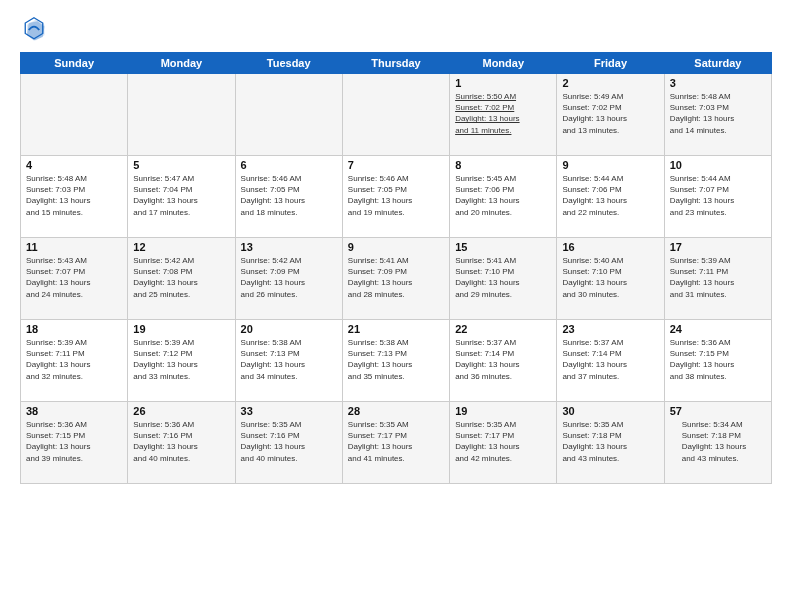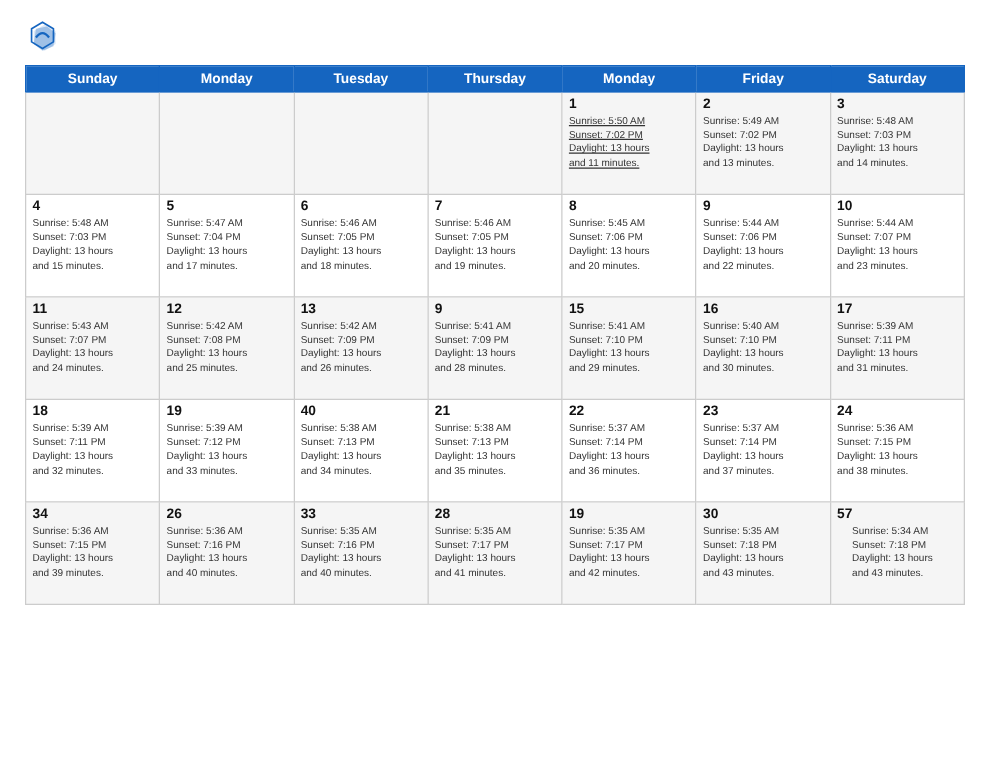--- a/index.html
+++ b/index.html
@@ -275,21 +275,21 @@
 and 32 minutes.</div>
           </td>
           <td>
             <span class="day-num">19</span>
             <div class="day-detail" style="white-space: pre-line;">Sunrise: 5:39 AM
 Sunset: 7:12 PM
 Daylight: 13 hours
 and 33 minutes.</div>
           </td>
           <td>
-            <span class="day-num">40</span>
+            <span class="day-num">20</span>
             <div class="day-detail" style="white-space: pre-line;">Sunrise: 5:38 AM
 Sunset: 7:13 PM
 Daylight: 13 hours
 and 34 minutes.</div>
           </td>
           <td>
             <span class="day-num">21</span>
             <div class="day-detail" style="white-space: pre-line;">Sunrise: 5:38 AM
 Sunset: 7:13 PM
 Daylight: 13 hours
@@ -312,21 +312,21 @@
           <td>
             <span class="day-num">24</span>
             <div class="day-detail" style="white-space: pre-line;">Sunrise: 5:36 AM
 Sunset: 7:15 PM
 Daylight: 13 hours
 and 38 minutes.</div>
           </td>
         </tr>
         <tr>
           <td>
-            <span class="day-num">34</span>
+            <span class="day-num">38</span>
             <div class="day-detail" style="white-space: pre-line;">Sunrise: 5:36 AM
 Sunset: 7:15 PM
 Daylight: 13 hours
 and 39 minutes.</div>
           </td>
           <td>
             <span class="day-num">26</span>
             <div class="day-detail" style="white-space: pre-line;">Sunrise: 5:36 AM
 Sunset: 7:16 PM
 Daylight: 13 hours

